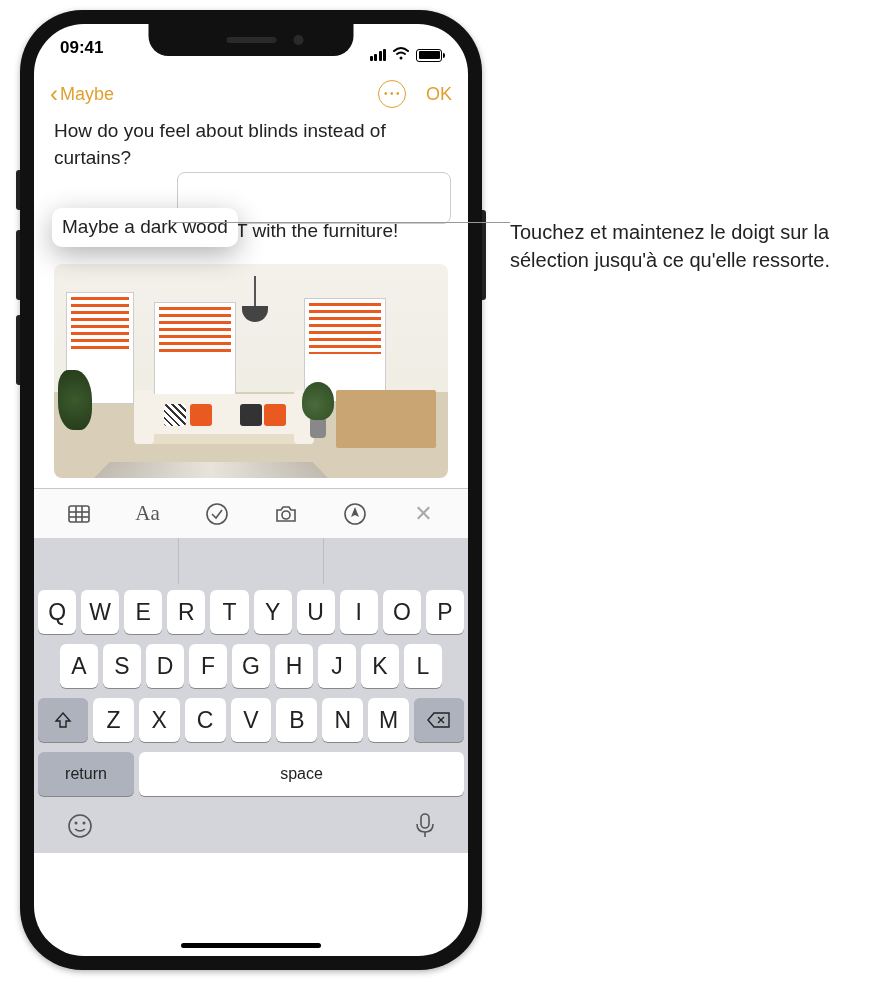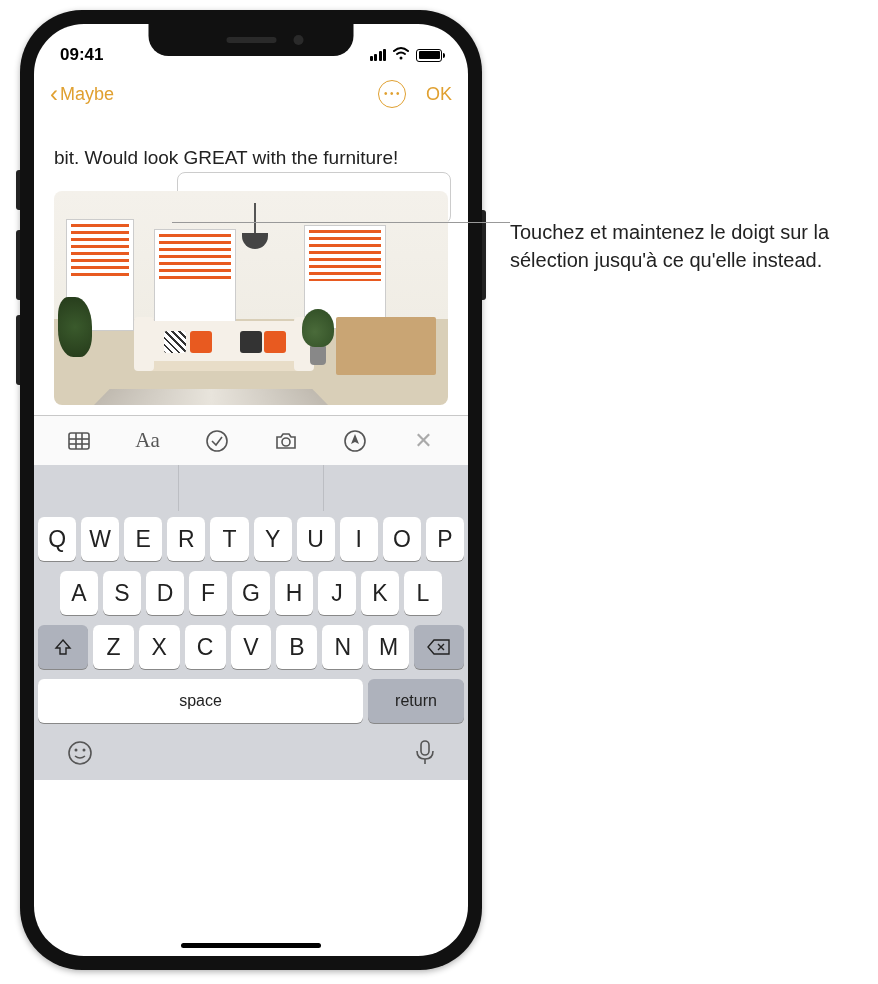--- a/index.html
+++ b/index.html
@@ -27,21 +27,21 @@
       background: #fff;
       border-radius: 50px;
       overflow: hidden;
       position: relative;
     }
     
     .notch { position:absolute; top:0; left:50%; transform:translateX(-50%); width:205px; height:32px; background:#111; border-radius:0 0 20px 20px; z-index:100; display:flex; align-items:center; justify-content:center; gap:50px; }
     .notch .speaker { width:50px; height:6px; background:#2a2a2a; border-radius:3px; }
     .notch .cam { width:10px; height:10px; background:#2a2a2a; border-radius:50%; position:absolute; right:50px; }
     
-    .status-bar { display:flex; justify-content:space-between; align-items:center; padding:14px 26px 0; height:48px; font-weight:600; font-size:17px; }
+    .status-bar { display:flex; justify-content:space-between; padding:14px 26px 0; height:48px; font-weight:600; font-size:17px; }
     .status-right { display:flex; align-items:center; gap:6px; }
     
     .nav-bar { display:flex; align-items:center; justify-content:space-between; padding:8px 16px 10px; }
     .nav-left { display:flex; align-items:center; color:#e0a030; font-size:18px; }
     .nav-left .chev { font-size:24px; margin-right:2px; font-weight:300; }
     .nav-right { display:flex; align-items:center; gap:20px; color:#e0a030; font-size:18px; font-weight:500; }
     .more-btn { width:28px; height:28px; border:1.6px solid #e0a030; border-radius:50%; display:flex; align-items:center; justify-content:center; color:#e0a030; }
     .more-btn span { letter-spacing:2.5px; font-size:10px; line-height:0; transform:translateX(1px); }
     
     .note-content {
@@ -226,25 +226,27 @@
       </div>
       <div class="nav-right">
         <div class="more-btn">
             <span>•••</span>
           </div>
         <span>OK</span>
       </div>
     </div>
 
     <div class="note-content">
+      <p>How do you feel about blinds instead of curtains?</p>
       <div class="drop-target"></div>
       <p>
         <span style="visibility:hidden">Maybe a dark wood t</span><br>
         <span>bit. Would look GREAT with the furniture!</span>
       </p>
+      <div class="lifted-selection">Maybe a dark wood</div>
 
       <div class="note-image">
         <div class="window w1">
             <div class="blind"></div>
           </div>
         <div class="window w2">
             <div class="blind"></div>
           </div>
         <div class="window w3">
             <div class="blind"></div>
@@ -338,22 +340,22 @@
         <div class="key">N</div>
         <div class="key">M</div>
         <div class="key key-special">
           <svg width="24" height="18" viewBox="0 0 24 18">
               <path d="M7 2 L22 2 L22 16 L7 16 L1 9 Z" fill="none" stroke="#222" stroke-width="1.4"></path>
               <path d="M11 6 L17 12 M17 6 L11 12" stroke="#222" stroke-width="1.4"></path>
             </svg>
         </div>
       </div>
       <div class="kb-bottom">
+        <div class="key key-return">return</div>
         <div class="key key-space">space</div>
-        <div class="key key-return">return</div>
       </div>
       <div class="kb-footer">
         <span>
           <svg width="28" height="28" viewBox="0 0 28 28">
               <circle cx="14" cy="14" r="11" fill="none" stroke="#555" stroke-width="1.6"></circle>
               <circle cx="10" cy="11" r="1.5" fill="#555"></circle>
               <circle cx="18" cy="11" r="1.5" fill="#555"></circle>
               <path d="M9 17 Q14 21 19 17" fill="none" stroke="#555" stroke-width="1.6"></path>
             </svg>
         </span>
@@ -365,13 +367,13 @@
             </svg>
         </span>
       </div>
     </div>
 
     <div class="home-indicator"></div>
   </div>
 </div>
 
 <div class="callout-line"></div>
-<div class="callout">Touchez et maintenez le doigt sur la sélection jusqu'à ce qu'elle instead.</div>
+<div class="callout">Touchez et maintenez le doigt sur la sélection jusqu'à ce qu'elle ressorte.</div>
 
 </body></html>

